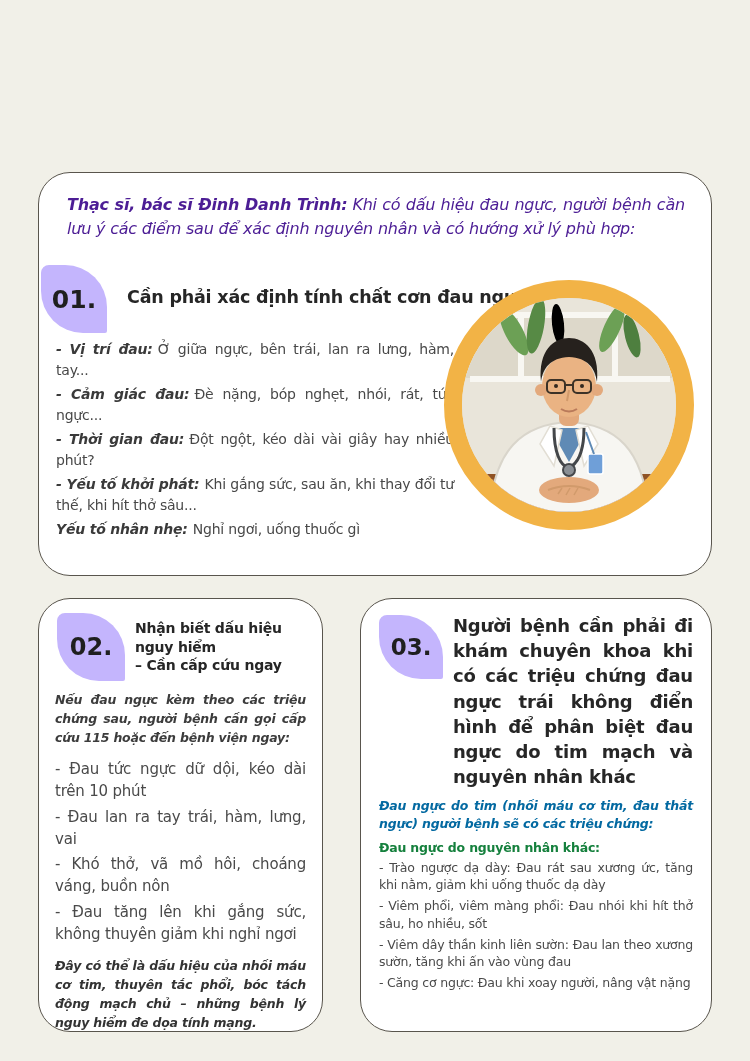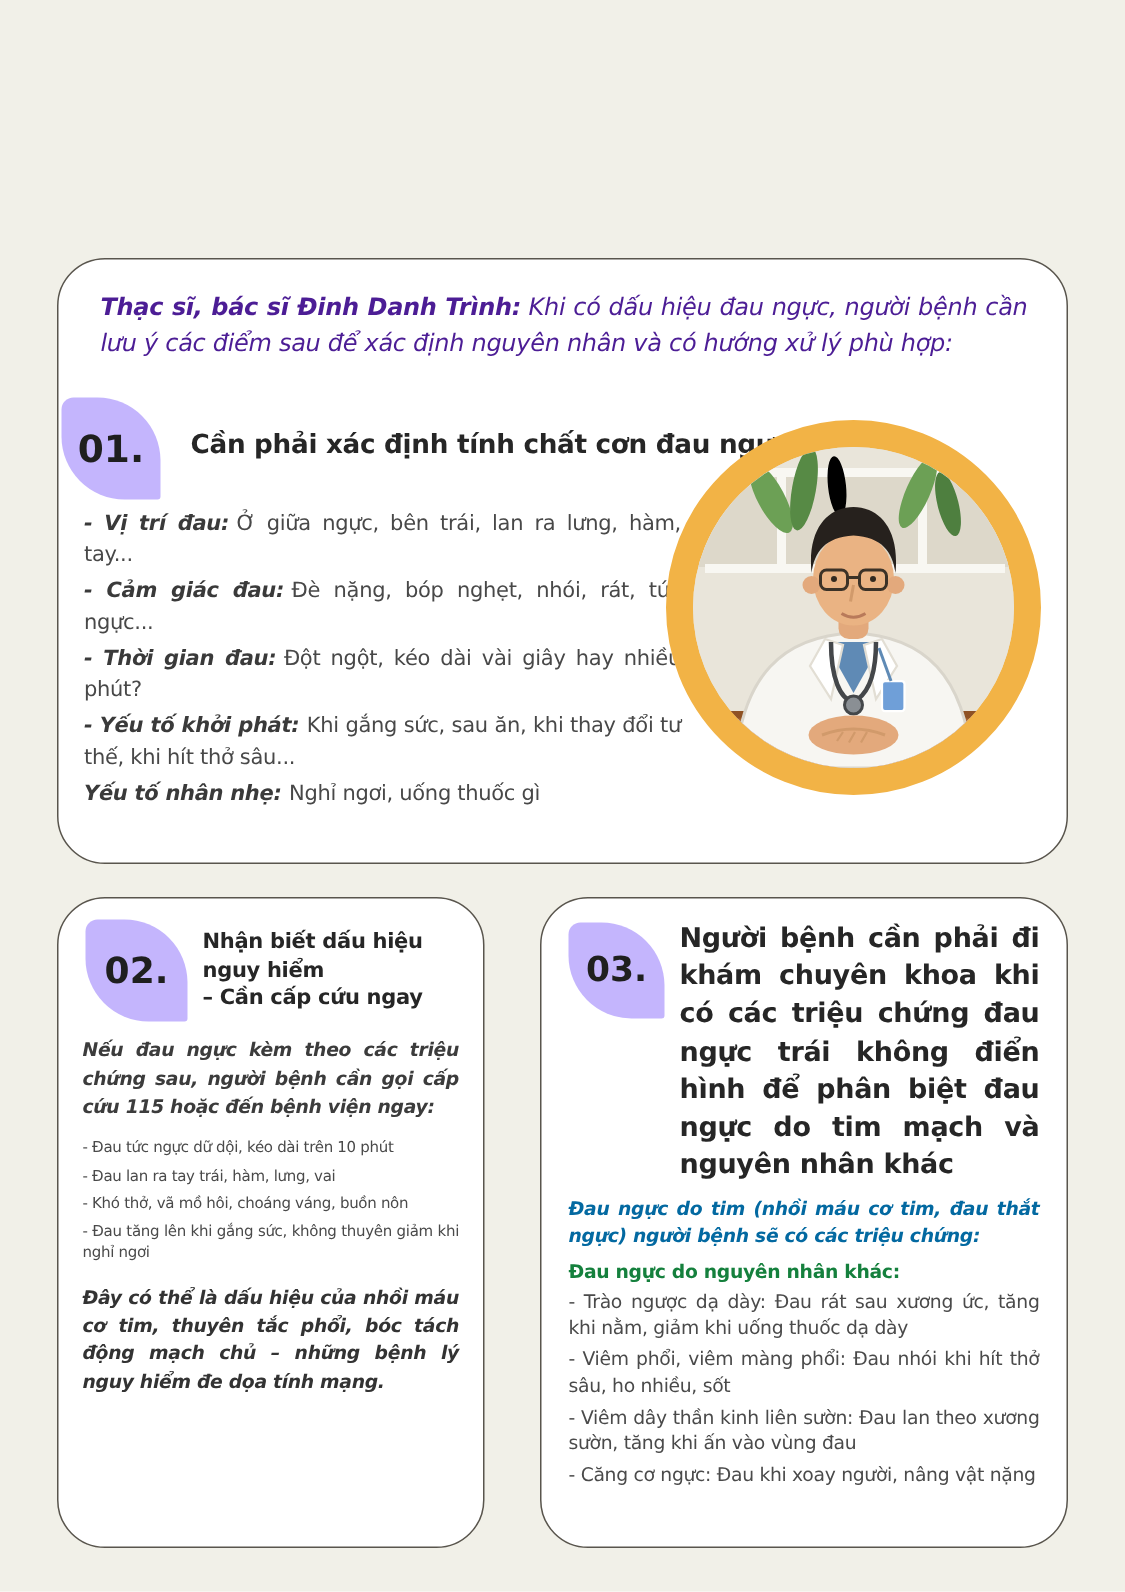--- a/index.html
+++ b/index.html
@@ -40,21 +40,21 @@
   .photo-ring{position:absolute;left:405px;top:107px;width:250px;height:250px;border-radius:50%;
               border:18px solid #f2b346;box-sizing:border-box;overflow:hidden;background:#e7e3d9;}
   .photo-ring svg{display:block;width:100%;height:100%;}
 
   
   .sec-head{display:flex;gap:10px;align-items:center;}
   .sec2-title{font-size:14px;font-weight:bold;color:#262626;line-height:1.35;
               white-space:pre-line;letter-spacing:-.2px;}
   .sec2-intro{margin:10px 0 12px;font-weight:bold;font-style:italic;font-size:12.5px;
               line-height:1.5;text-align:justify;color:#3c3c3c;letter-spacing:-.2px;}
-  .sec2-list p{margin:0 0 4px;font-size:10px;line-height:1.45;color:#4a4a4a;
+  .sec2-list p{margin:0 0 4px;font-size:15px;line-height:1.45;color:#4a4a4a;
                text-align:justify;letter-spacing:-.2px;}
   .sec2-outro{margin:12px 0 0;font-weight:bold;font-style:italic;font-size:12.5px;
               line-height:1.5;text-align:justify;color:#333333;letter-spacing:-.2px;}
 
   
   .sec3-head{display:flex;gap:10px;align-items:flex-start;}
   .sec3-title{flex:1;margin:2px 0 0;font-size:18px;font-weight:bold;color:#262626;
               line-height:1.4;text-align:justify;letter-spacing:-.2px;}
   .sec3-intro{margin:8px 0 6px;font-weight:bold;font-style:italic;font-size:12.5px;
               line-height:1.45;color:#0369a1;letter-spacing:-.2px;text-align:justify;}

